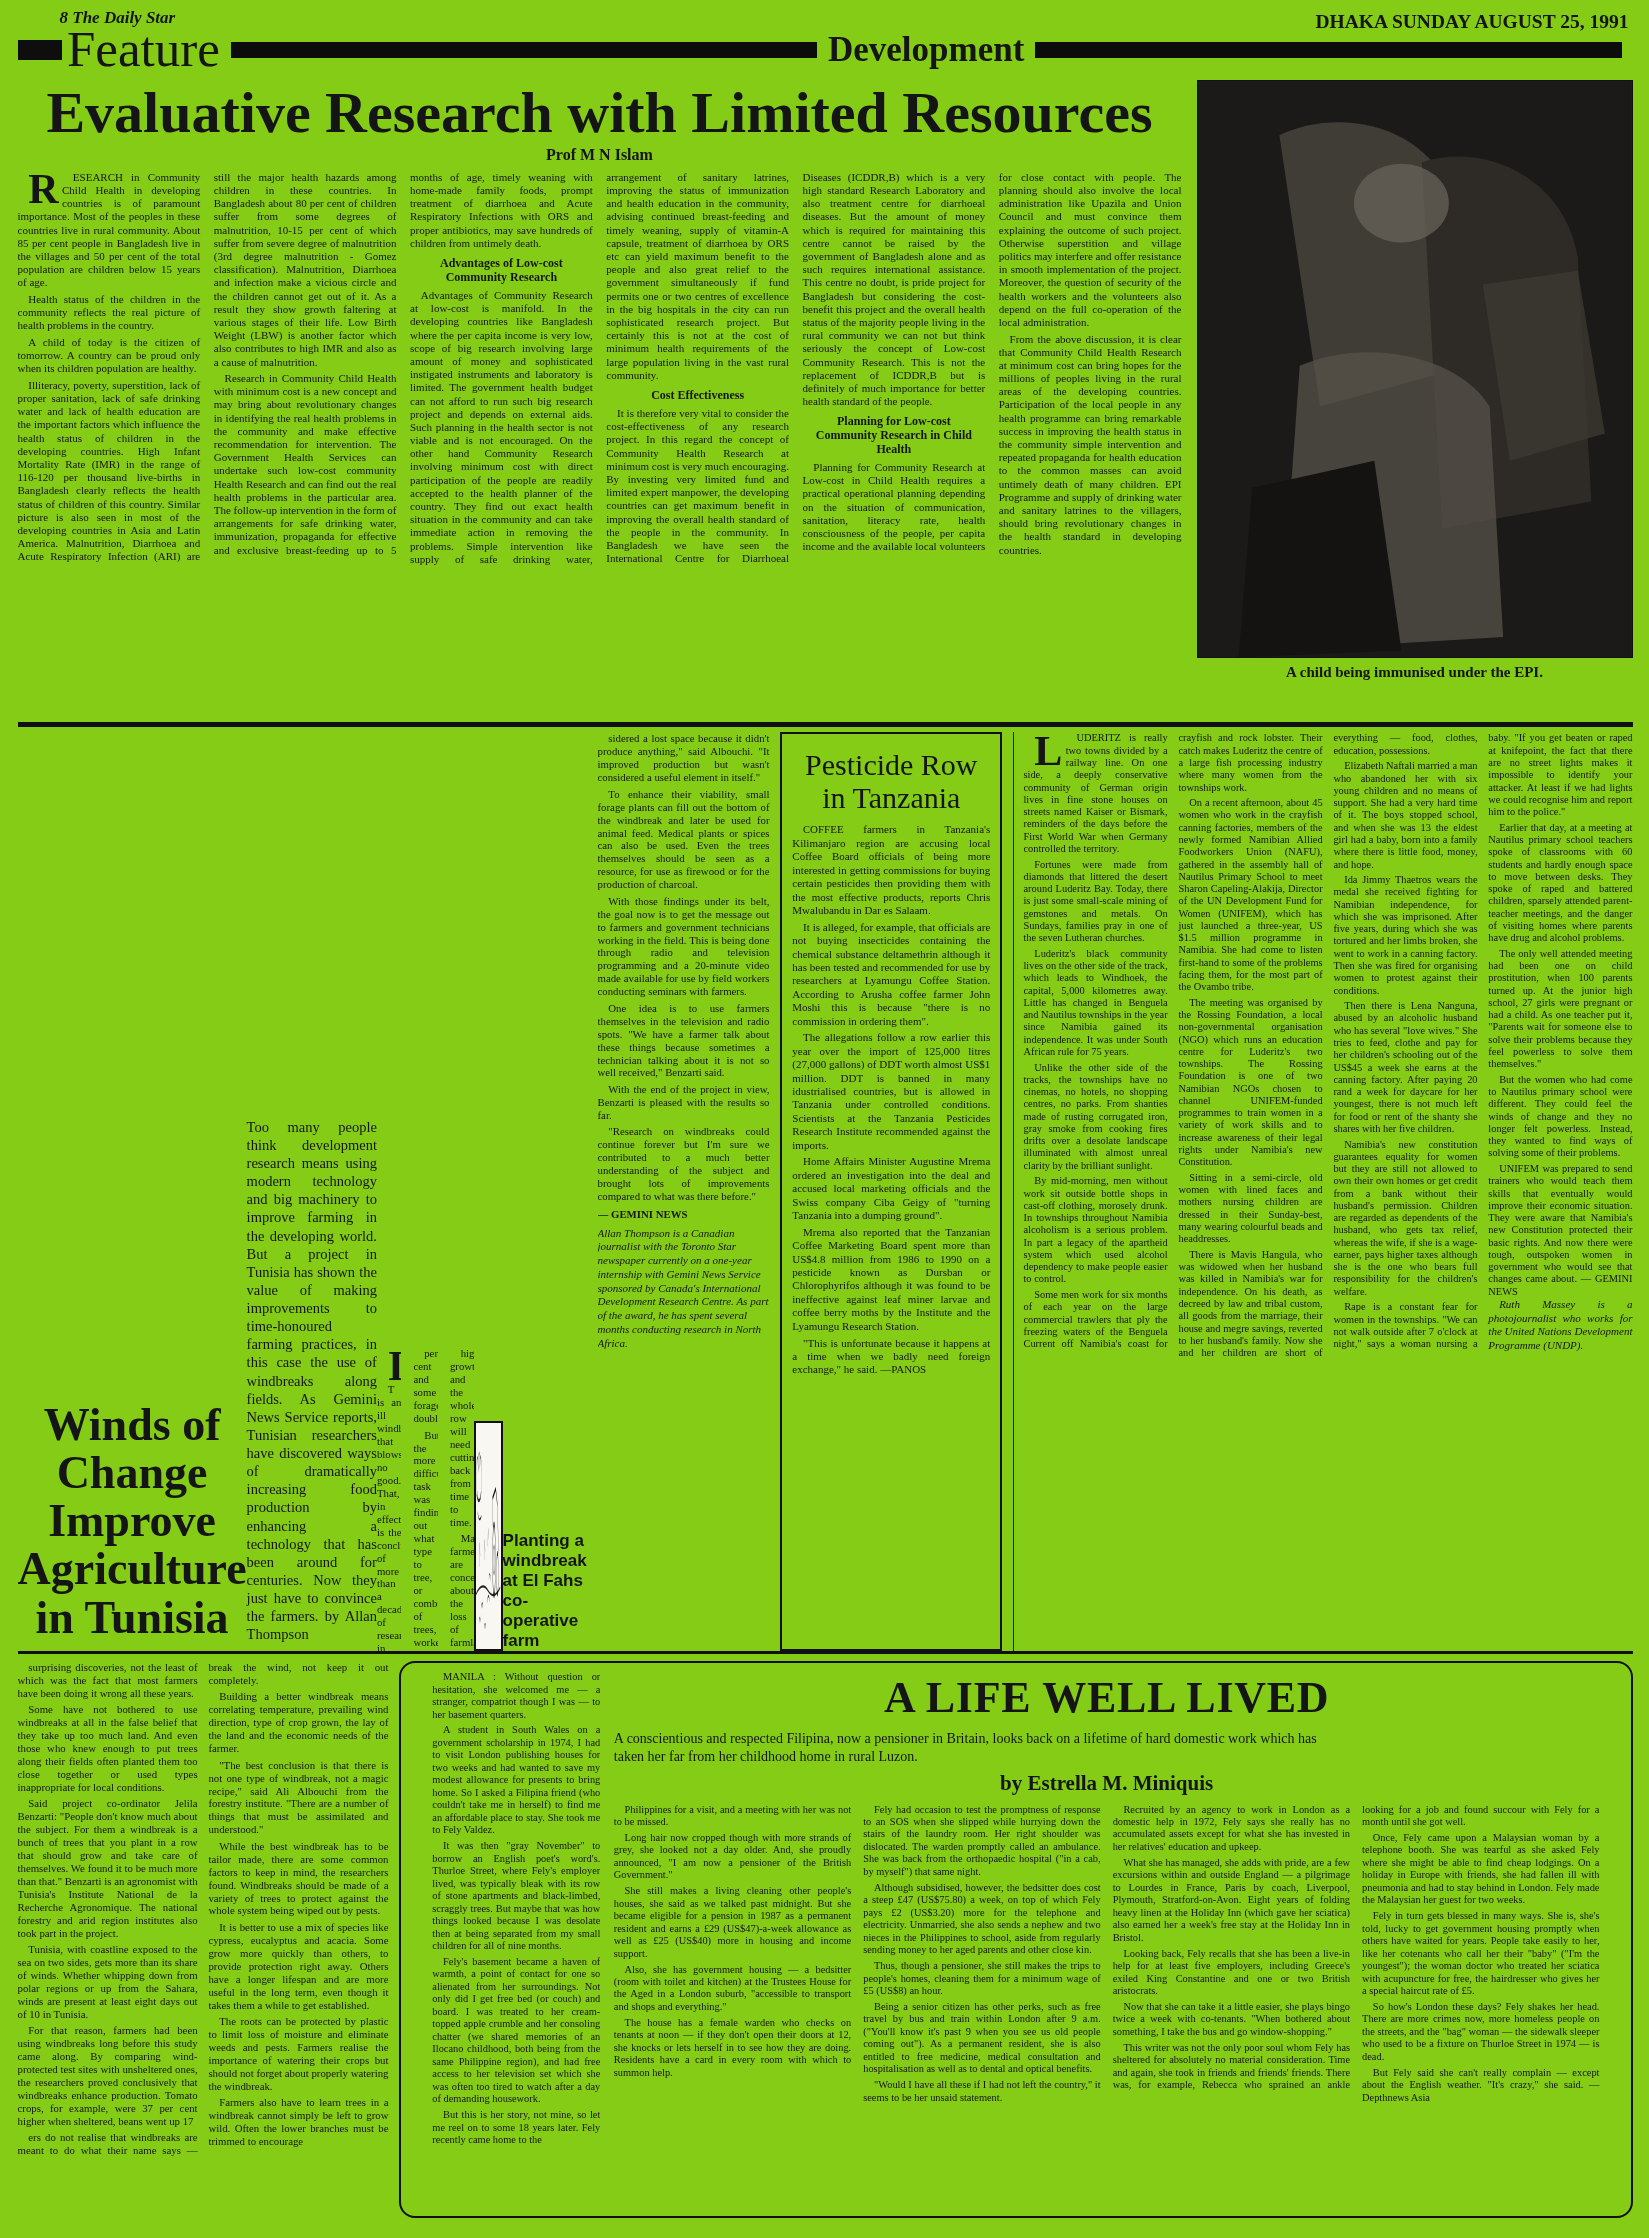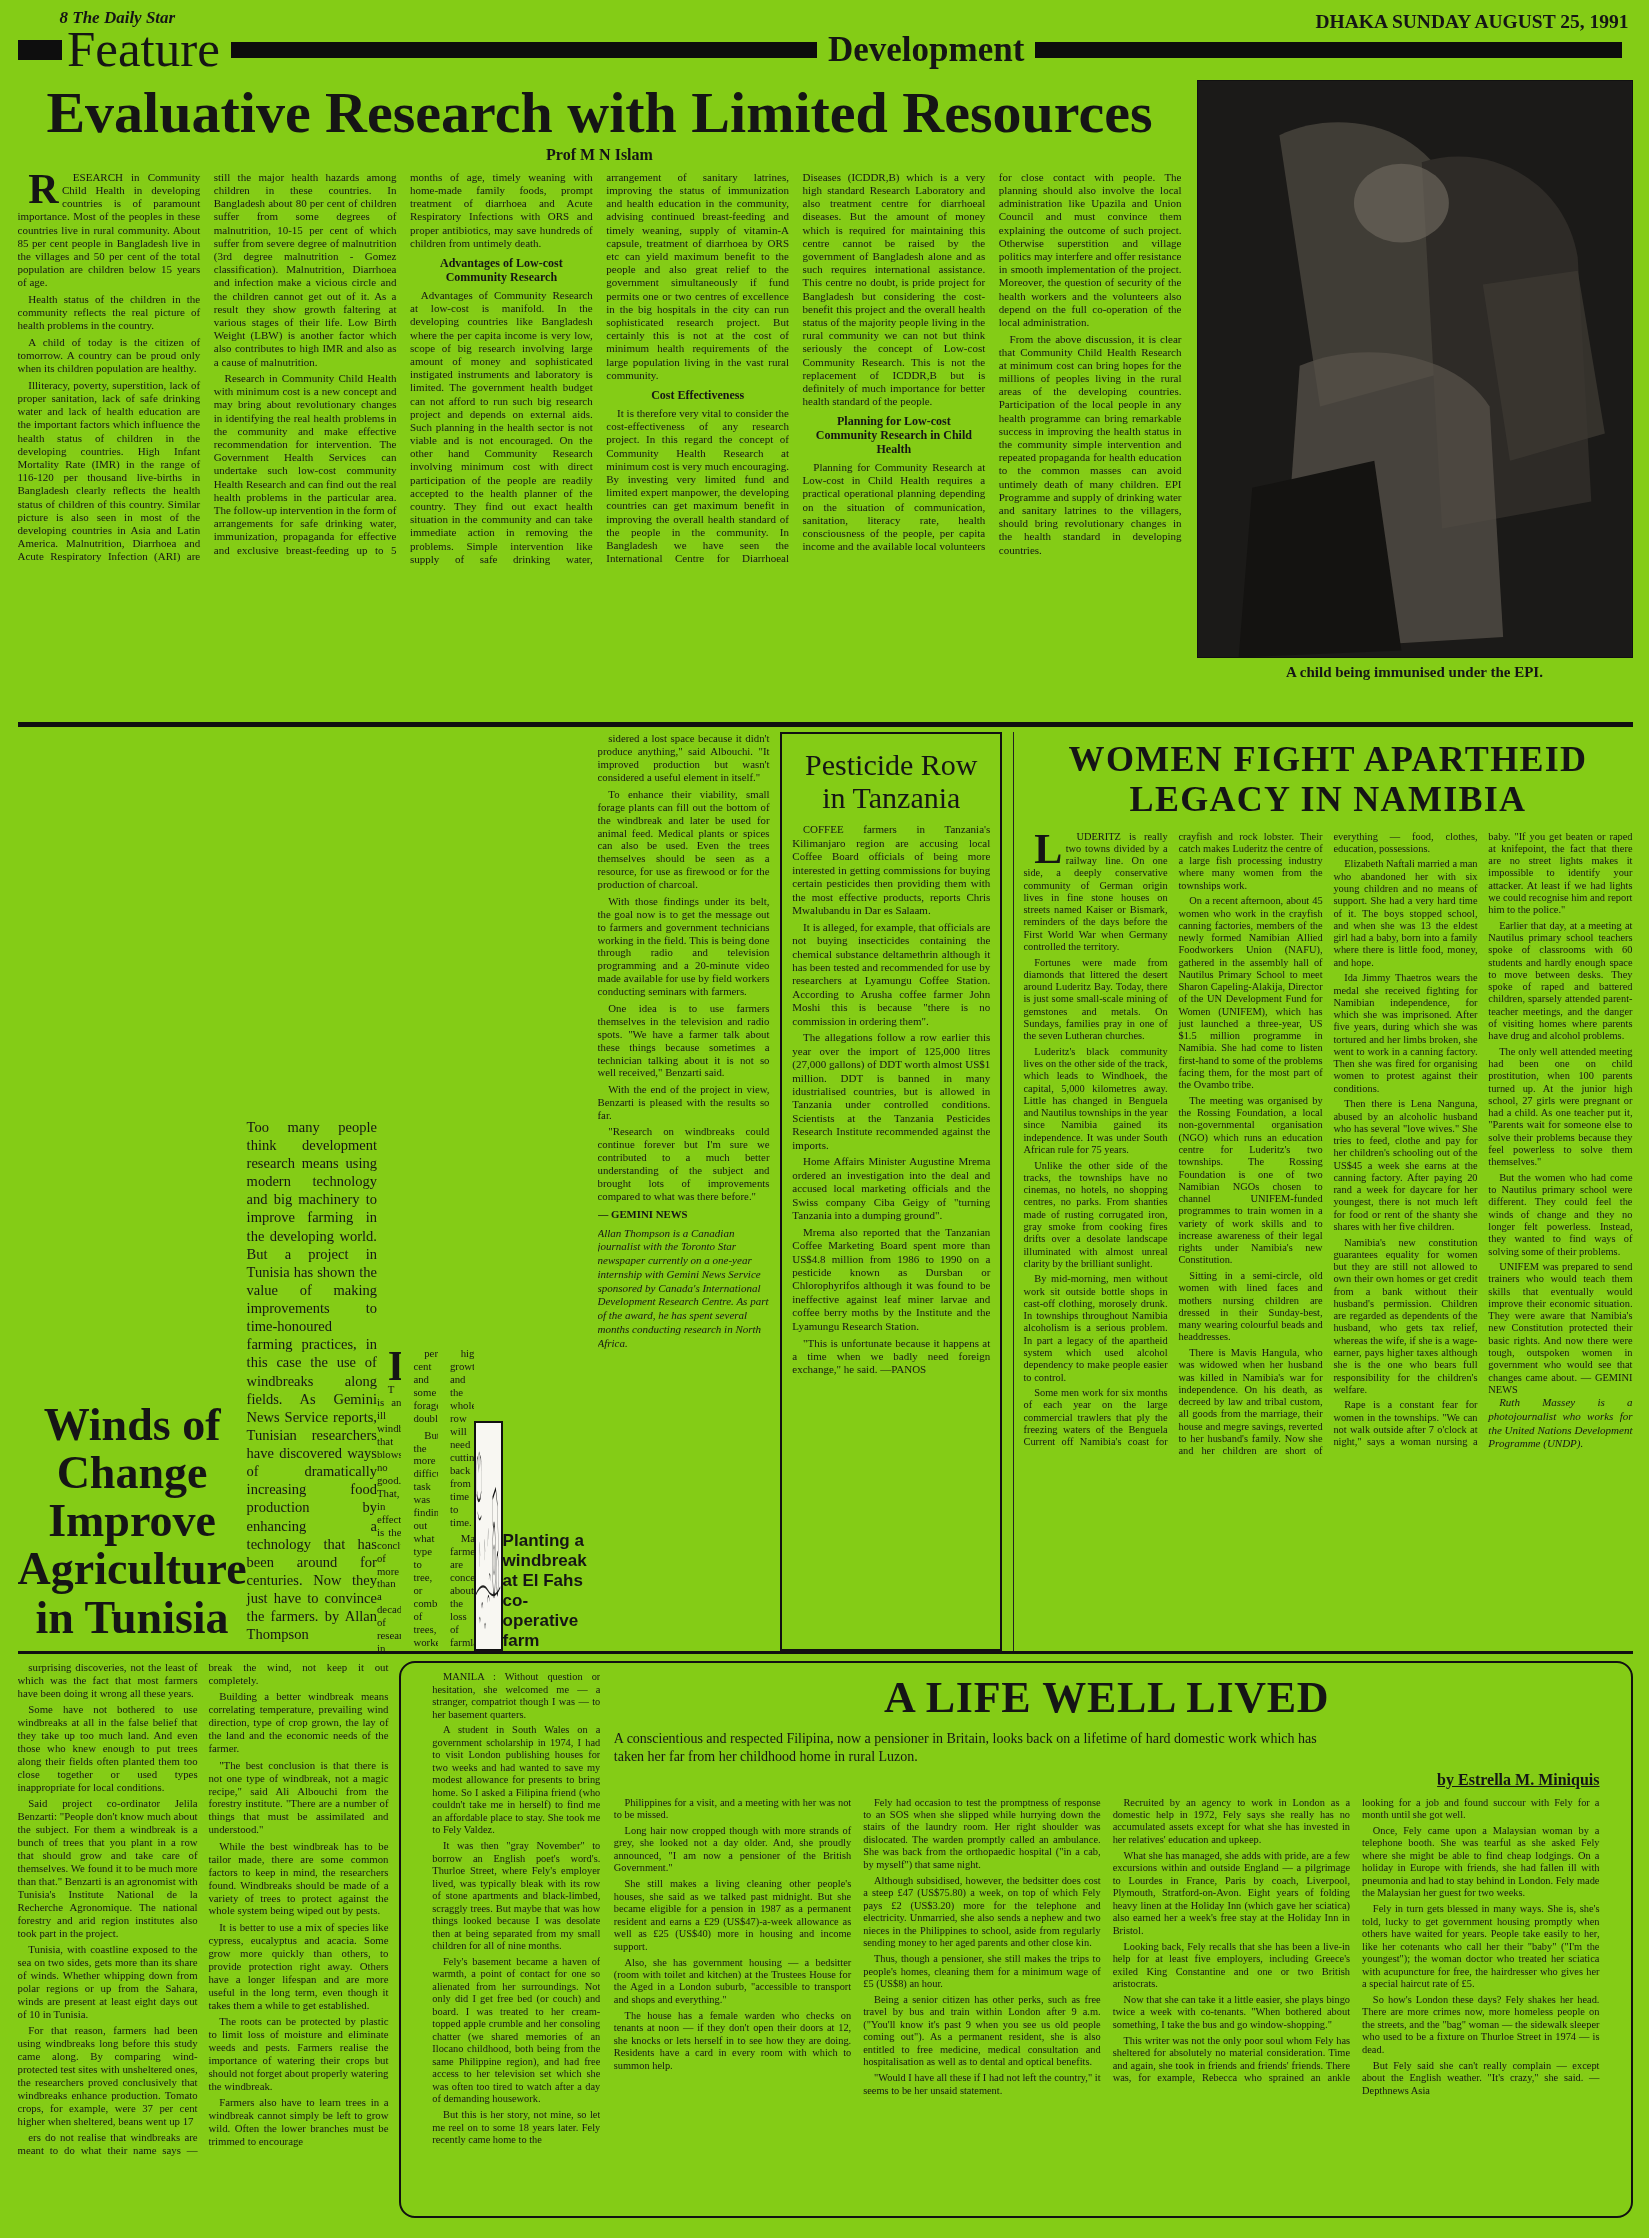--- a/index.html
+++ b/index.html
@@ -56,21 +56,21 @@
   .nam-body { columns:4; column-gap:10.8px; font-size:10.4px; line-height:1.18; height:767px; overflow:hidden; }
 
   
   .sec3 { display:flex; gap:10.8px; height:557px; border-top:3.4px solid #111; padding-top:6.7px; overflow:hidden; }
   .cont-cols { width:371px; columns:2; column-gap:10.8px; font-size:10.8px; line-height:1.2; overflow:hidden; }
   .lifebox { flex:1; border:2.7px solid #111; border-radius:16px; padding:8px 31px; display:flex; gap:13.5px; overflow:hidden; }
   .life-lead { width:168px; font-size:10.4px; line-height:1.2; overflow:hidden; }
   .life-right { flex:1; display:flex; flex-direction:column; overflow:hidden; }
   .life-title { text-align:center; font-size:44px; font-weight:bold; letter-spacing:0.7px; margin:1.3px 0 6.7px; }
   .life-standfirst { font-size:14px; line-height:1.25; max-width:707px; margin-bottom:5.4px; text-indent:0; }
-  .life-byline { font-weight:bold; font-size:16px; text-align:right; margin:0 0 8px;text-decoration:underline; }
+  .life-byline { font-weight:bold; font-size:21px; text-align:center; margin:0 0 8px; }
   .life-body { columns:4; column-gap:12px; font-size:10.4px; line-height:1.2; flex:1; overflow:hidden; }
 </style>
 </head>
 <body>
 
 <div class="page">
 
   <div class="masthead">
     <div class="mh-paper">8 The Daily Star</div>
     <div class="mh-date">DHAKA SUNDAY AUGUST 25, 1991</div>
@@ -178,24 +178,20 @@
           <p>COFFEE farmers in Tanzania's Kilimanjaro region are accusing local Coffee Board officials of being more interested in getting commissions for buying certain pesticides then providing them with the most effective products, reports Chris Mwalubandu in Dar es Salaam.</p>
           <p>It is alleged, for example, that officials are not buying insecticides containing the chemical substance deltamethrin although it has been tested and recommended for use by researchers at Lyamungu Coffee Station. According to Arusha coffee farmer John Moshi this is because "there is no commission in ordering them".</p>
           <p>The allegations follow a row earlier this year over the import of 125,000 litres (27,000 gallons) of DDT worth almost US$1 million. DDT is banned in many idustrialised countries, but is allowed in Tanzania under controlled conditions. Scientists at the Tanzania Pesticides Research Institute recommended against the imports.</p>
           <p>Home Affairs Minister Augustine Mrema ordered an investigation into the deal and accused local marketing officials and the Swiss company Ciba Geigy of "turning Tanzania into a dumping ground".</p>
           <p>Mrema also reported that the Tanzanian Coffee Marketing Board spent more than US$4.8 million from 1986 to 1990 on a pesticide known as Dursban or Chlorophyrifos although it was found to be ineffective against leaf miner larvae and coffee berry moths by the Institute and the Lyamungu Research Station.</p>
           <p>"This is unfortunate because it happens at a time when we badly need foreign exchange," he said. —PANOS</p>
         </div>
     </div>
 
     <div class="namibia">
-      <div class="nam-title">
-        <div>WOMEN FIGHT APARTHEID</div>
-        <div>LEGACY IN NAMIBIA</div>
-      </div>
       <div class="nam-body dc">
         <div class="dc">
             <p>LUDERITZ is really two towns divided by a railway line. On one side, a deeply conservative community of German origin lives in fine stone houses on streets named Kaiser or Bismark, reminders of the days before the First World War when Germany controlled the territory.</p>
             <p>Fortunes were made from diamonds that littered the desert around Luderitz Bay. Today, there is just some small-scale mining of gemstones and metals. On Sundays, families pray in one of the seven Lutheran churches.</p>
             <p>Luderitz's black community lives on the other side of the track, which leads to Windhoek, the capital, 5,000 kilometres away. Little has changed in Benguela and Nautilus townships in the year since Namibia gained its independence. It was under South African rule for 75 years.</p>
             <p>Unlike the other side of the tracks, the townships have no cinemas, no hotels, no shopping centres, no parks. From shanties made of rusting corrugated iron, gray smoke from cooking fires drifts over a desolate landscape illuminated with almost unreal clarity by the brilliant sunlight.</p>
             <p>By mid-morning, men without work sit outside bottle shops in cast-off clothing, morosely drunk. In townships throughout Namibia alcoholism is a serious problem. In part a legacy of the apartheid system which used alcohol dependency to make people easier to control.</p>
             <p>Some men work for six months of each year on the large commercial trawlers that ply the freezing waters of the Benguela Current off Namibia's coast for crayfish and rock lobster. Their catch makes Luderitz the centre of a large fish processing industry where many women from the townships work.</p>
             <p>On a recent afternoon, about 45 women who work in the crayfish canning factories, members of the newly formed Namibian Allied Foodworkers Union (NAFU), gathered in the assembly hall of Nautilus Primary School to meet Sharon Capeling-Alakija, Director of the UN Development Fund for Women (UNIFEM), which has just launched a three-year, US $1.5 million programme in Namibia. She had come to listen first-hand to some of the problems facing them, for the most part of the Ovambo tribe.</p>
             <p>The meeting was organised by the Rossing Foundation, a local non-governmental organisation (NGO) which runs an education centre for Luderitz's two townships. The Rossing Foundation is one of two Namibian NGOs chosen to channel UNIFEM-funded programmes to train women in a variety of work skills and to increase awareness of their legal rights under Namibia's new Constitution.</p>

